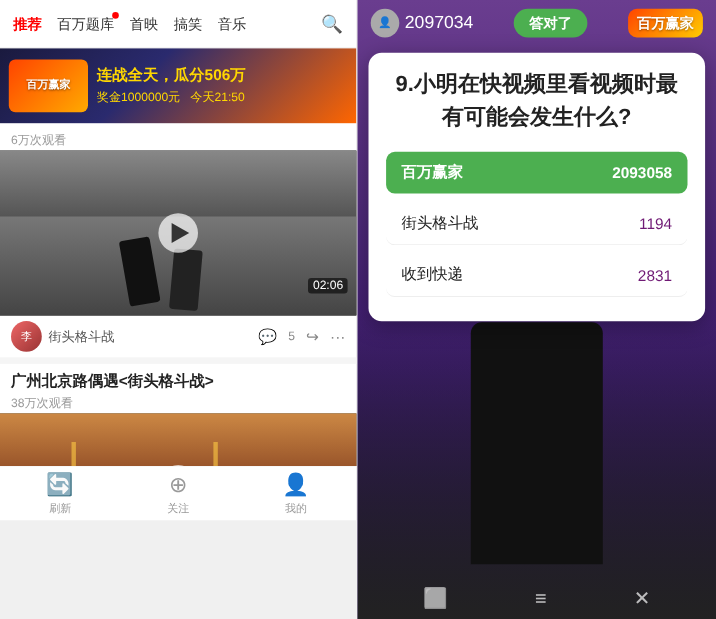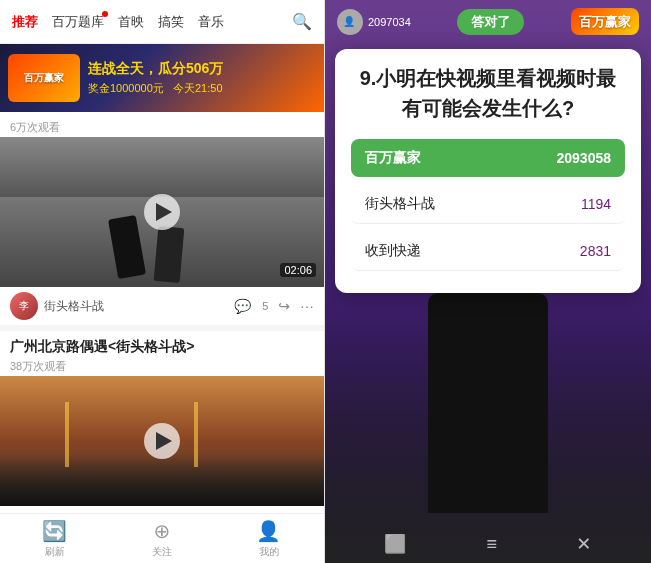--- a/index.html
+++ b/index.html
@@ -9,21 +9,21 @@
       display: flex;
       flex-direction: row;
       font-family: -apple-system, "PingFang SC", "Microsoft YaHei", sans-serif;
       overflow: hidden;
       background: #f0f0f0;
     }
 
     
     .left-panel {
       width: 325px;
-      height: 563px;
+      height: 473px;
       background: #fff;
       display: flex;
       flex-direction: column;
       overflow: hidden;
       border-right: 1px solid #e0e0e0;
     }
 
     
     .top-nav {
       display: flex;
@@ -159,21 +159,21 @@
     .play-triangle {
       width: 0;
       height: 0;
       border-top: 9px solid transparent;
       border-bottom: 9px solid transparent;
       border-left: 16px solid #333;
       margin-left: 3px;
     }
     .video-duration {
       position: absolute;
-      bottom: 10px;
+      bottom: 20px;
       right: 8px;
       font-size: 11px;
       color: #fff;
       background: rgba(0,0,0,0.6);
       padding: 1px 4px;
       border-radius: 3px;
       margin-left: 37px;
     }
     .video-author-row {
       display: flex;
@@ -317,21 +317,21 @@
       height: 26px;
       border-radius: 50%;
       background: #aaa;
       display: flex;
       align-items: center;
       justify-content: center;
       font-size: 10px;
       color: #fff;
     }
     .user-id {
-      font-size: 11px;
+      font-size: 16px;
       color: #fff;
     }
     .correct-badge {
       background: #4CAF50;
       color: #fff;
       font-size: 13px;
       font-weight: bold;
       padding: 4px 14px;
       border-radius: 20px;
     }

